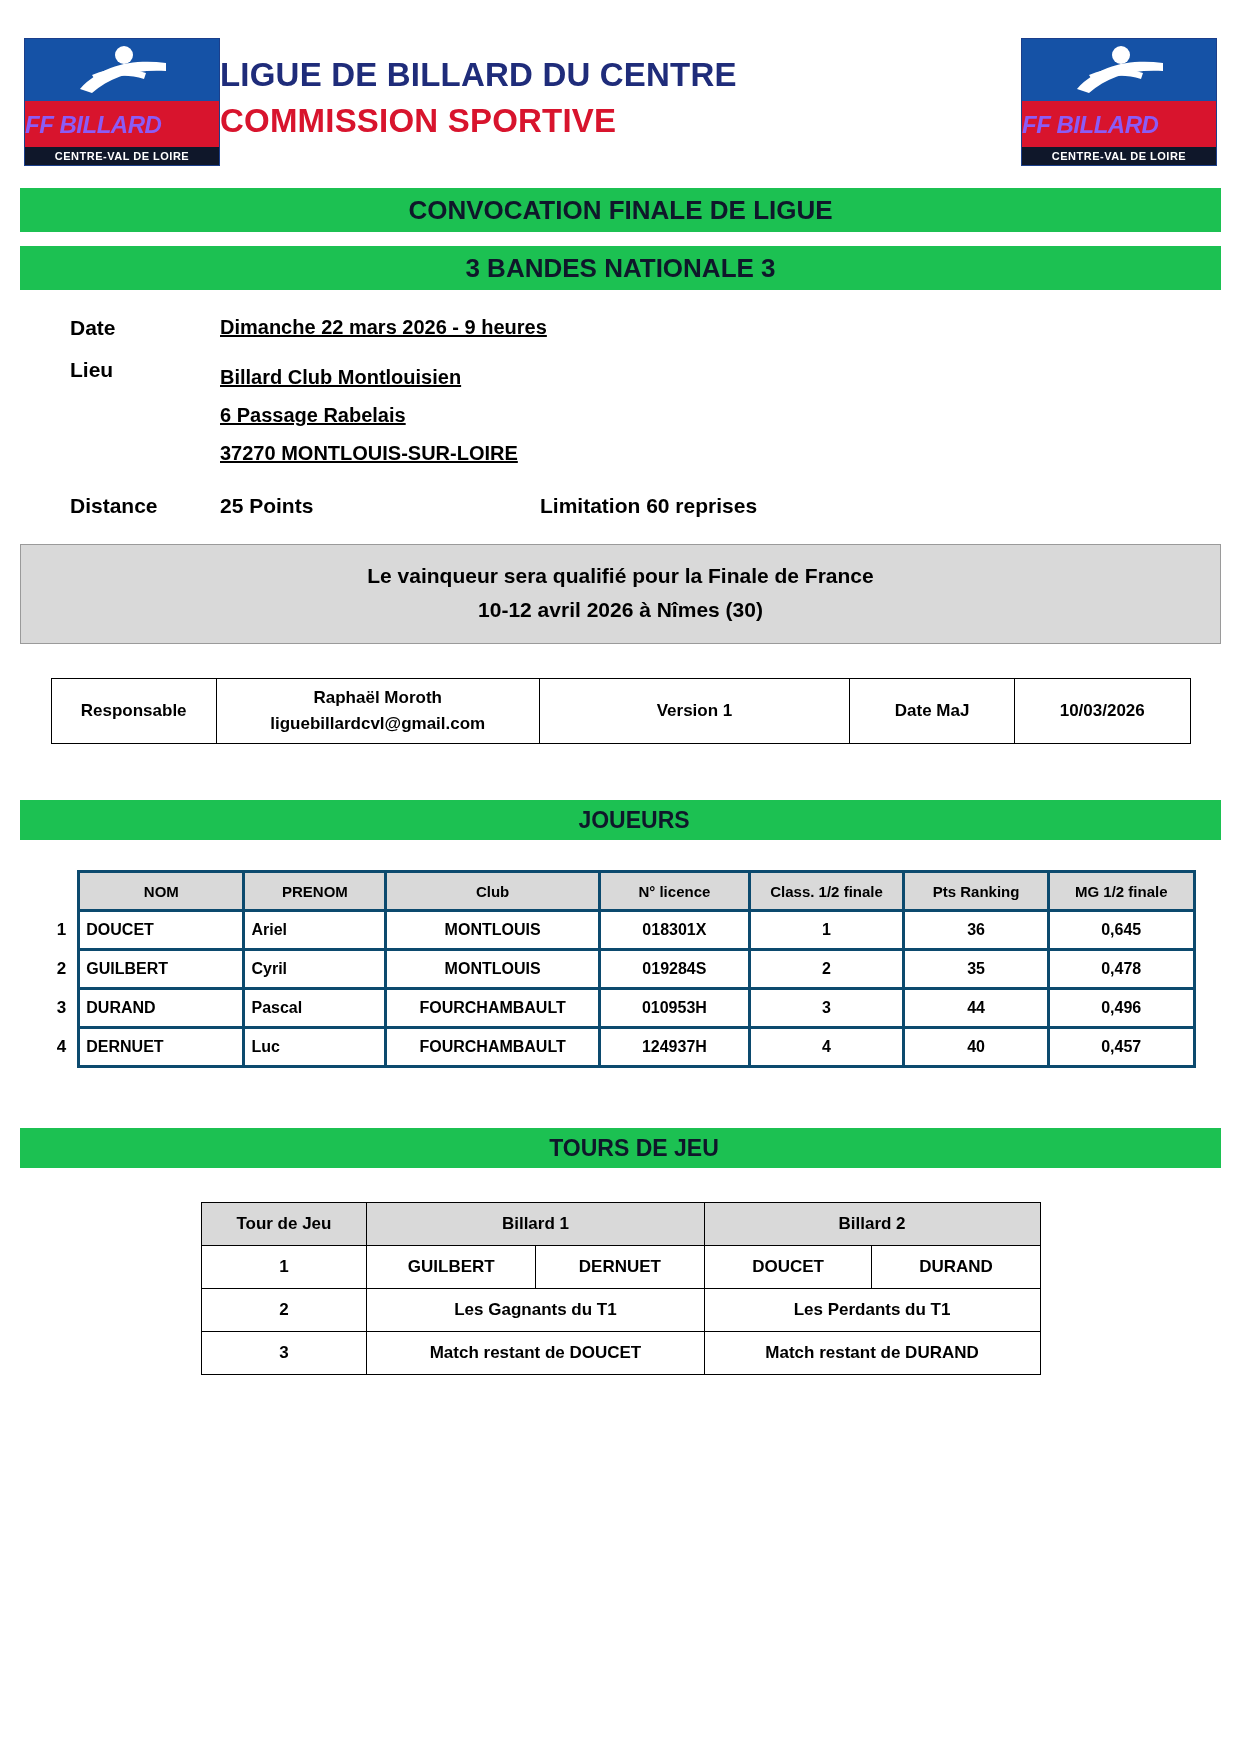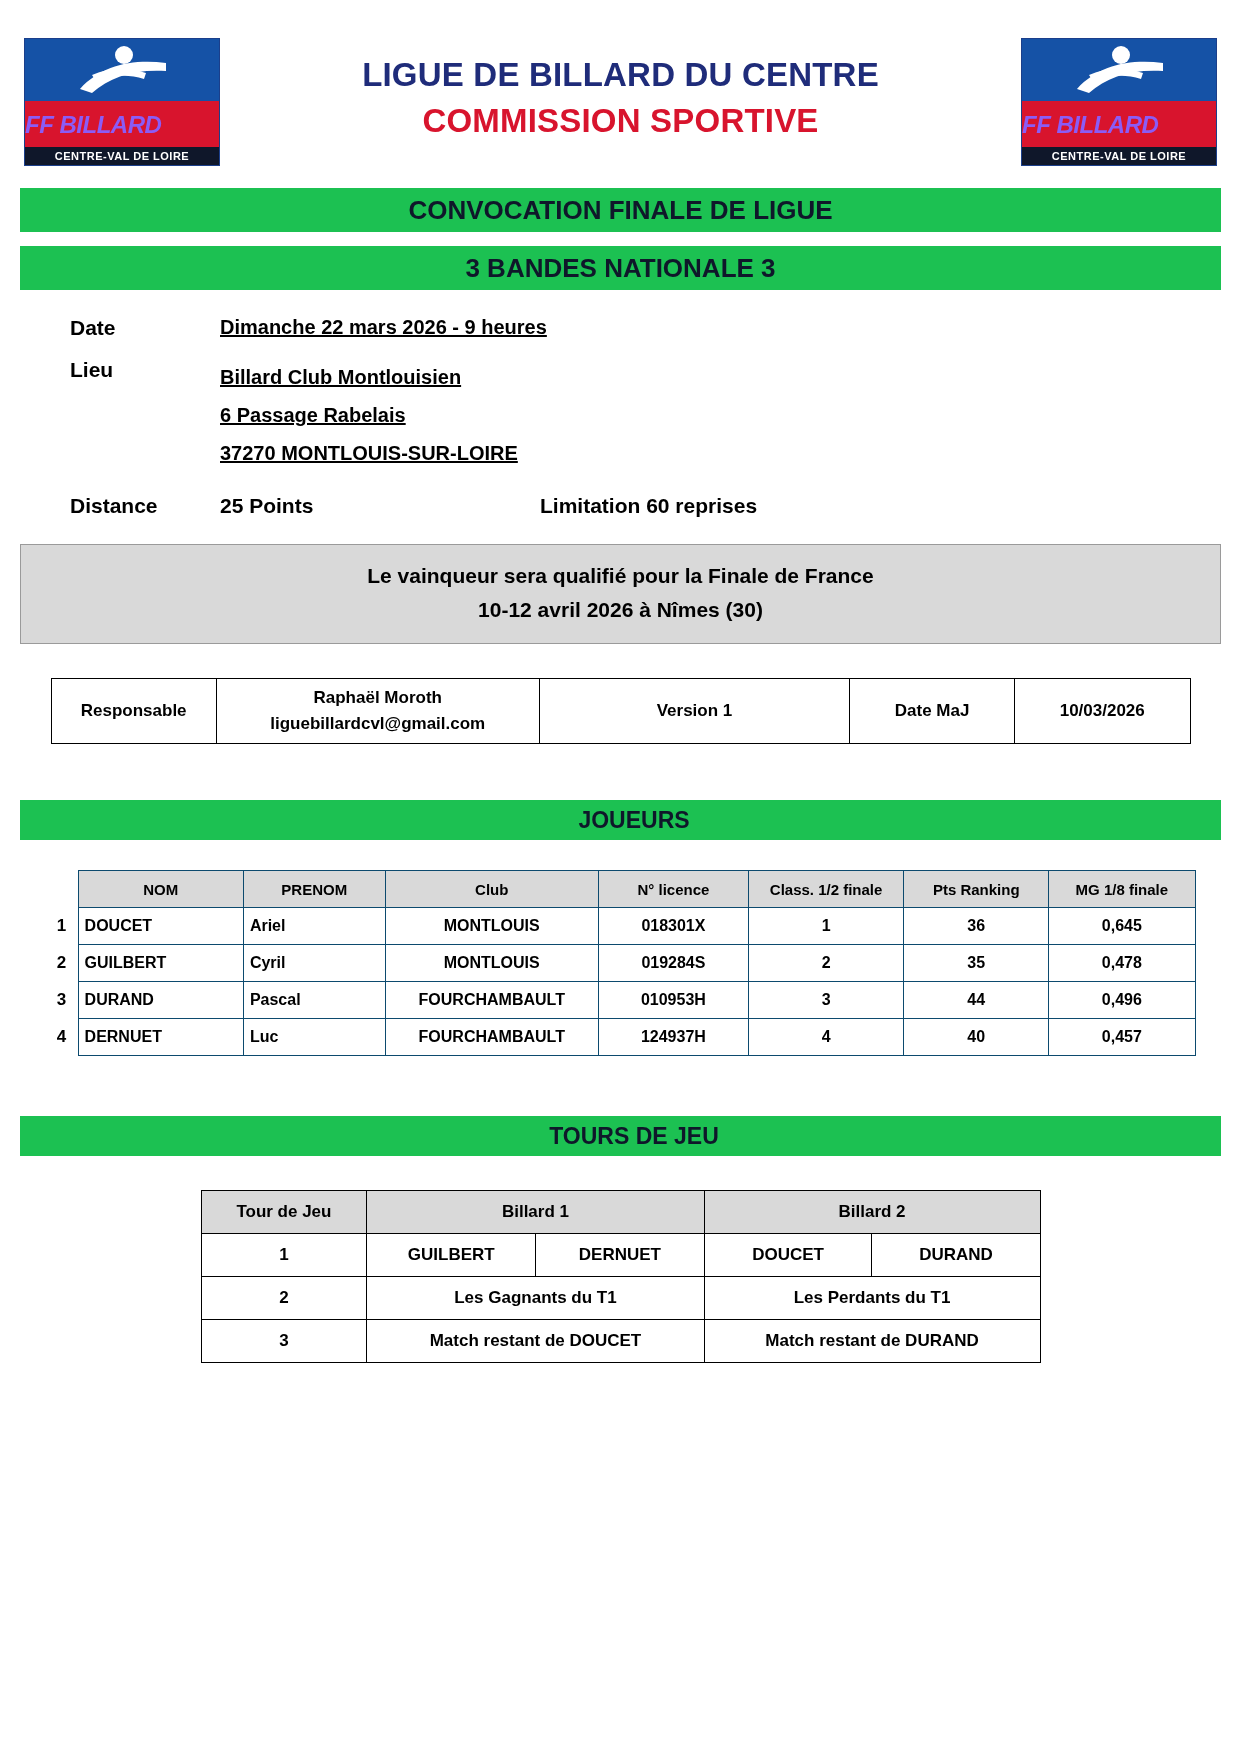--- a/index.html
+++ b/index.html
@@ -78,21 +78,21 @@
     line-height: 44px;
   }
   .logo .player {
     position: absolute;
     left: 50%;
     top: 6px;
     transform: translateX(-50%);
   }
   .titles {
     flex: 1 1 auto;
-    text-align: center;
+    text-align: left;
     padding-top: 14px;
   }
   .title-main {
     color: #1f2c7a;
     font-size: 33px;
     font-weight: bold;
     line-height: 46px;
     letter-spacing: 0.2px;
   }
   .title-sub {
@@ -211,21 +211,21 @@
   .players-wrap {
     margin: 30px 0 0 0;
     display: flex;
     justify-content: center;
   }
   table.players {
     border-collapse: collapse;
     width: 1150px;
   }
   table.players th, table.players td {
-    border: 1px solid #0c4a6e;
+    border: 3px solid #0c4a6e;
     font-size: 16px;
     height: 36px;
     padding: 0 6px;
     vertical-align: middle;
   }
   table.players thead th {
     background: #d9d9d9;
     font-weight: bold;
     text-align: center;
     font-size: 15px;
@@ -365,21 +365,21 @@
     <table class="players">
       <thead>
         <tr>
           <th class="idxh"></th>
           <th style="width:165px">NOM</th>
           <th style="width:140px">PRENOM</th>
           <th style="width:210px">Club</th>
           <th style="width:150px">N° licence</th>
           <th style="width:160px">Class. 1/2 finale</th>
           <th style="width:145px">Pts Ranking</th>
-          <th style="width:150px">MG 1/8 finale</th>
+          <th style="width:150px">MG 1/2 finale</th>
         </tr>
       </thead>
       <tbody>
         <tr>
           <td class="idx">1</td>
           <td class="nom">DOUCET</td>
           <td class="prenom">Ariel</td>
           <td class="club">MONTLOUIS</td>
           <td class="lic">018301X</td>
           <td class="classe">1</td>

